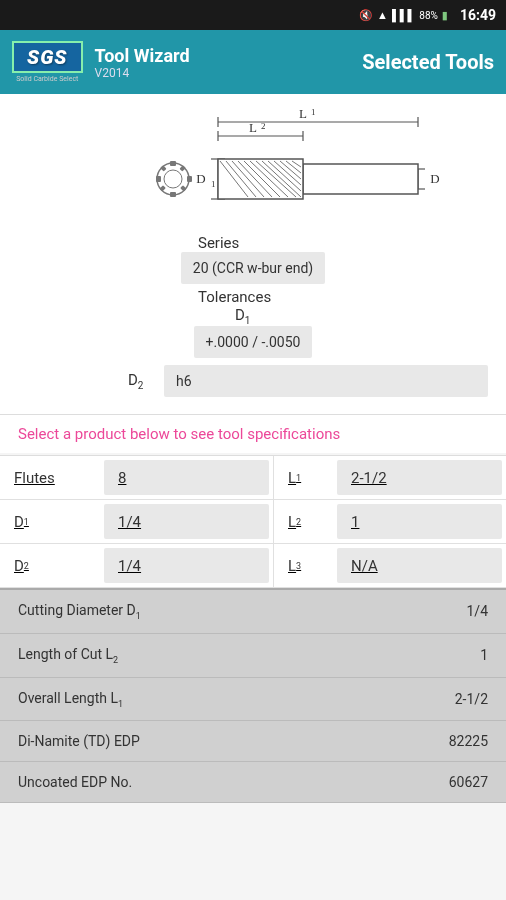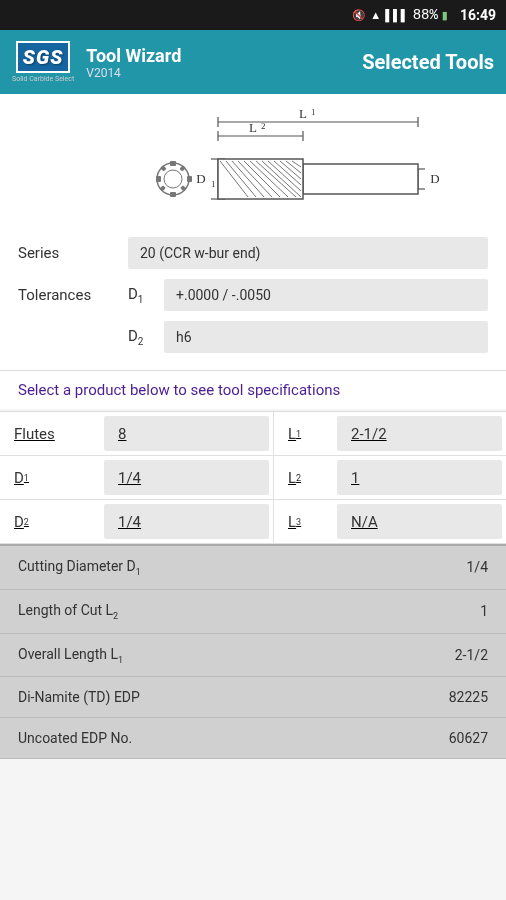--- a/index.html
+++ b/index.html
@@ -33,43 +33,42 @@
       font-size: 14px;
       font-weight: bold;
       margin-left: 6px;
     }
     .status-icon {
       color: white;
       font-size: 11px;
     }
     .battery-pct {
       color: white;
-      font-size: 14px;
-      font-family: Liberation Mono, monospace;
+      font-size: 10px;
     }
 
     
     .header {
       width: 506px;
       height: 64px;
       background: #2196a8;
       display: flex;
       align-items: center;
       padding: 0 12px;
     }
     .logo-area {
       display: flex;
       flex-direction: column;
       align-items: center;
       margin-right: 12px;
     }
     .logo-box {
       background: #1565a0;
-      border: 2px solid #ffffff;
-      padding: 2px 5px;
+      border: 2px solid #86efac;
+      padding: 2px 13px;
       display: flex;
       align-items: center;
     }
     .logo-sgs {
       color: white;
       font-size: 20px;
       font-weight: 900;
       font-style: italic;
       letter-spacing: 1px;
       text-shadow: 1px 1px 2px rgba(0,0,0,0.4);
@@ -119,20 +118,21 @@
     .specs-area {
       background: white;
       padding: 10px 18px 10px 18px;
       width: 506px;
     }
     .spec-row {
       display: flex;
       align-items: center;
       margin-bottom: 4px;
       min-height: 38px;
+      flex-direction: column;
     }
     .spec-label {
       font-size: 15px;
       color: #333;
       width: 110px;
       flex-shrink: 0;
     }
     .spec-value-box {
       background: #e8e8e8;
       flex: 1;
@@ -148,21 +148,21 @@
       align-items: center;
       min-height: 38px;
       justify-content: flex-end;
     }
 
     
     .select-msg {
       background: white;
       padding: 10px 18px;
       font-size: 15px;
-      color: #4c1d95;
+      color: #ec4899;
       border-top: 1px solid #ddd;
     }
 
     
     .product-table {
       background: white;
       width: 506px;
       margin-top: 2px;
       border-top: 1px solid #ddd;
       text-decoration: underline;

